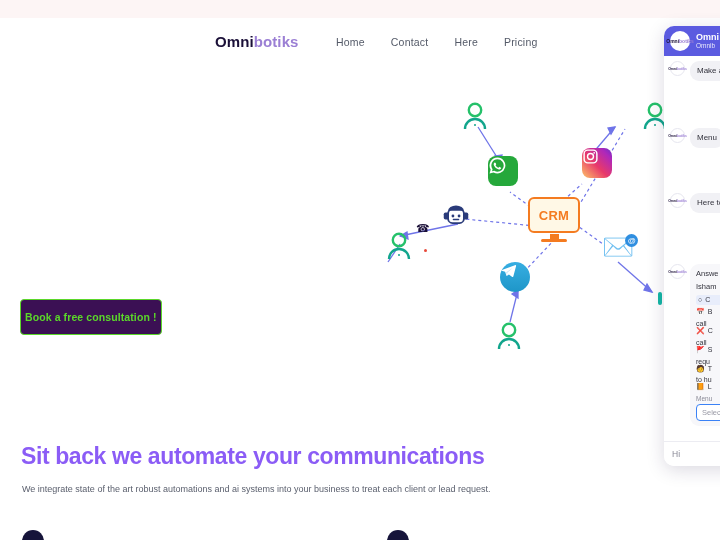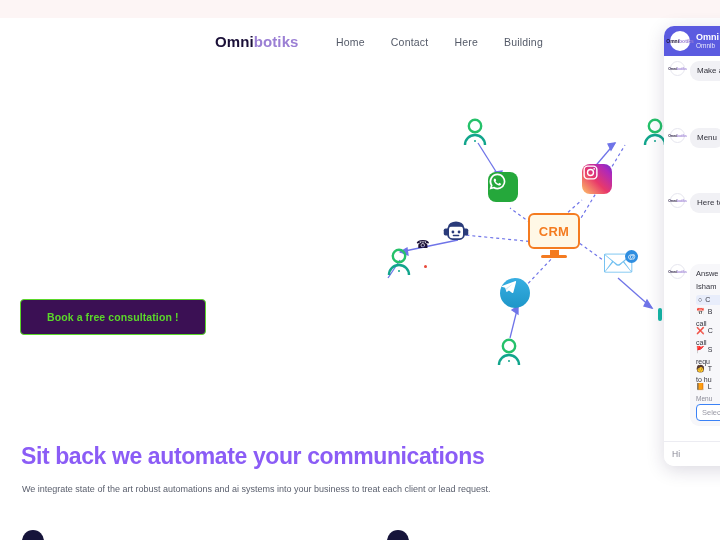--- a/index.html
+++ b/index.html
@@ -42,21 +42,21 @@
     font-size: 36px; line-height: 42px; font-weight: bold;
     color: #2c1250; letter-spacing: -.6px;
   }
   .hero-para {
     position: absolute; left: 22px; top: 238px; width: 330px;
     font-size: 9.5px; line-height: 16px; color: #5a5f6d;
   }
   .hero-para b { color: #2a2f3d; font-weight: bold; }
   .cta-btn {
     position: absolute; left: 20px; top: 299px;
-    padding: 11px 26px;
+    padding: 11px 4px;
     background: #3b1054; border: 1.5px solid #5bd72a; border-radius: 4px;
     color: #5bd72a; font-size: 10.5px; font-weight: bold; cursor: pointer;
     letter-spacing: .1px;
   }
 
   
   .sec2-title {
     position: absolute; left: 21px; top: 443px; width: 620px;
     font-size: 23px; font-weight: bold; color: #8b5cf6; letter-spacing: -.4px;
   }
@@ -67,21 +67,21 @@
 
   
   .bottom-ico {
     position: absolute; bottom: -12px; width: 22px; height: 22px;
     border-radius: 50%; background: #16143a;
   }
   .bottom-ico.a { left: 22px; }
   .bottom-ico.b { left: 387px; }
 
   
-  .diagram { position: absolute; left: 370px; top: 100px; width: 320px; height: 280px; }
+  .diagram { position: absolute; left: 370px; top: 84px; width: 320px; height: 280px; }
   .diagram svg { position: absolute; left: 0; top: 0; }
   .node { position: absolute; }
 
   .chip {
     width: 30px; height: 30px; border-radius: 8px;
     display: flex; align-items: center; justify-content: center;
   }
   .chip-wa { background: #25a83b; }
   .chip-ig { background: linear-gradient(45deg,#fdc468 0%,#e8396a 45%,#b028b9 80%,#6a30c9 100%); }
 
@@ -182,21 +182,21 @@
   <div class="top-strip"></div>
 
   <div class="navbar"></div>
   <div class="logo">
     <span class="l1">Omni</span><span class="l2">botiks</span>
   </div>
   <div class="navlinks">
     <a href="#">Home</a>
     <a href="#">Contact</a>
     <a href="#">Here</a>
-    <a href="#">Building</a>
+    <a href="#">Pricing</a>
   </div>
 
   <button class="cta-btn">Book a free consultation !</button>
 
   <h2 class="sec2-title">Sit back we automate your communications</h2>
   <p class="sec2-para">We integrate state of the art robust automations and ai systems into your business to treat each client or lead request.</p>
 
   <div class="bottom-ico a"></div>
   <div class="bottom-ico b"></div>
 

